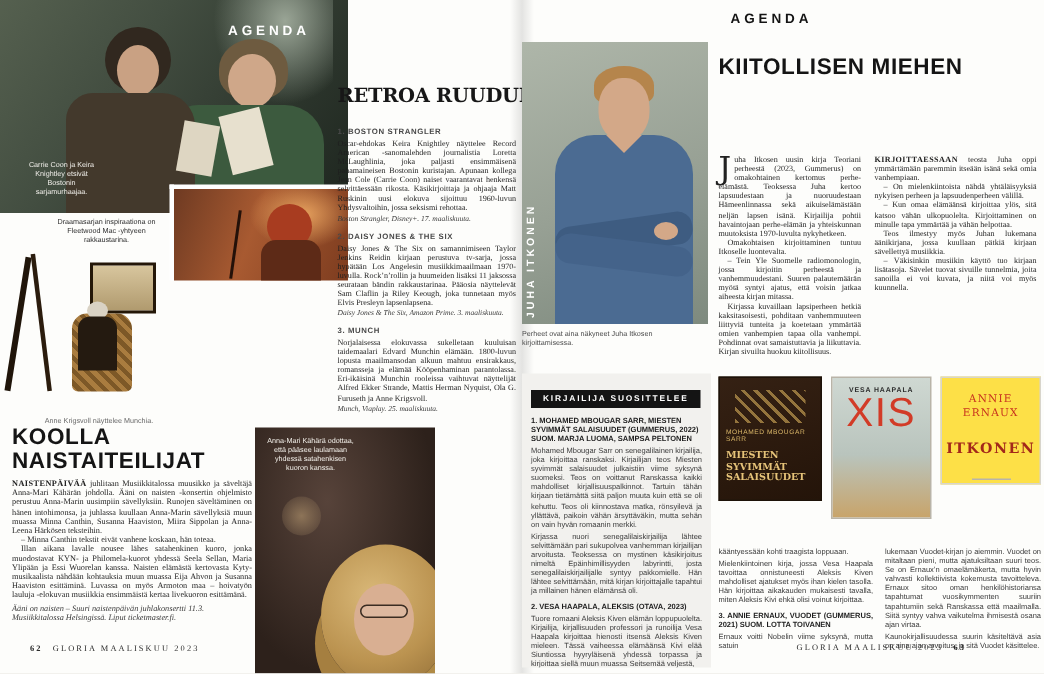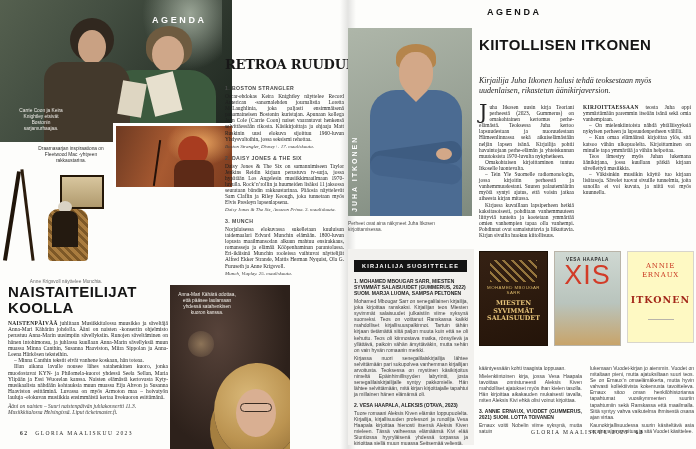--- a/index.html
+++ b/index.html
@@ -80,22 +80,22 @@
       <div class="credit">Daisy Jones &amp; The Six, Amazon Prime. 3. maaliskuuta.</div>
     </div>
     <div>
       <div class="item-head">3. MUNCH</div>
       <div class="body-txt">Norjalaisessa elokuvassa sukelletaan kuuluisan taidemaalari Edvard Munchin elämään. 1800-luvun lopusta maailmansodan alkuun mahtuu ensirakkaus, romansseja ja elämää Kööpenhaminan parantolassa. Eri-ikäisinä Munchin rooleissa vaihtuvat näyttelijät Alfred Ekker Strande, Mattis Herman Nyquist, Ola G. Furuseth ja Anne Krigsvoll.</div>
       <div class="credit">Munch, Viaplay. 25. maaliskuuta.</div>
     </div>
   </div>
 
   <div class="abs sans-head" style="left:8px;top:284px;font-size:15px;line-height:15.5px;">
+    <div>KOOLLA</div>
     <div>NAISTAITEILIJAT</div>
-    <div>KOOLLA</div>
   </div>
 
   <div class="abs body-txt" style="left:8px;top:320px;width:160px;font-size:5.5px;line-height:6.2px;">
     <p><span class="leadword">NAISTENPÄIVÄÄ</span><span> juhlitaan Musiikkitalossa muusikko ja säveltäjä Anna-Mari Kähärän johdolla. Ääni on naisten -konsertin ohjelmisto perustuu Anna-Marin uusimpiin sävellyksiin. Runojen säveltäminen on hänen intohimonsa, ja juhlassa kuullaan Anna-Marin sävellyksiä muun muassa Minna Canthin, Susanna Haaviston, Miira Sippolan ja Anna-Leena Härkösen teksteihin.</span></p>
     <p class="ind">– Minna Canthin tekstit eivät vanhene koskaan, hän toteaa.</p>
     <p class="ind">Illan aikana lavalle nousee lähes satahenkinen kuoro, jonka muodostavat KYN- ja Philomela-kuorot yhdessä Seela Sellan, Maria Ylipään ja Essi Wuorelan kanssa. Naisten elämästä kertovasta Kyty-musikaalista nähdään kohtauksia muun muassa Eija Ahvon ja Susanna Haaviston esittäminä. Luvassa on myös Armoton maa – hoivatyön lauluja -elokuvan musiikkia ensimmäistä kertaa livekuoron esittämänä.</p>
     <p style="font-style:italic;color:#3a3a3a;margin-top:2px;">Ääni on naisten – Suuri naistenpäivän juhlakonsertti 11.3.</p>
     <p style="font-style:italic;color:#3a3a3a;">Musiikkitalossa Helsingissä. Liput ticketmaster.fi.</p>
   </div>
 
@@ -123,23 +123,22 @@
     <div class="abs" style="left:56px;top:62px;width:24px;height:12px;background:#d3a888;clip-path:polygon(0 0,100% 0,50% 100%);"></div>
     <div class="abs" style="left:22px;top:118px;width:92px;height:22px;background:#3e5c81;transform:rotate(-8deg);border-radius:10px;"></div>
     <div class="abs" style="left:22px;top:132px;width:92px;height:20px;background:#44638a;transform:rotate(7deg);border-radius:10px;"></div>
     <div class="abs" style="left:88px;top:120px;width:16px;height:12px;border-radius:50%;background:#d3a888;"></div>
     <div class="abs" style="left:3px;top:44px;height:140px;writing-mode:vertical-rl;transform:rotate(180deg);color:#ffffff;font-family:'Liberation Sans',sans-serif;font-weight:bold;font-size:7px;letter-spacing:2px;">JUHA ITKONEN</div>
   </div>
 
   <div class="abs cap" style="left:348px;top:221px;width:92px;text-align:left;color:#4c4c4c;">Perheet ovat aina näkyneet Juha Itkosen kirjoittamisessa.</div>
 
   <div class="abs sans-head" style="left:479px;top:36px;font-size:15px;line-height:17px;">
-    <div>KIITOLLISEN ITKONEN</div>
-  </div>
-  <div class="abs" style="left:479px;top:76px;width:190px;font-style:italic;font-size:8px;line-height:10px;color:#222;">Kirjailija Juha Itkonen halusi tehdä teoksestaan myös uudenlaisen, rikastetun äänikirjaversion.</div>
+    <div>KIITOLLISEN MIEHEN</div>
+  </div>
 
   <div class="abs body-txt" style="left:479px;top:104px;width:95px;font-size:5.4px;line-height:6.1px;">
     <p><span class="dropcap">J</span><span>uha Itkosen uusin kirja Teoriani perheestä (2023, Gummerus) on omakohtainen kertomus perhe-elämästä. Teoksessa Juha kertoo lapsuudestaan ja nuoruudestaan Hämeenlinnassa sekä aikuiselämästään neljän lapsen isänä. Kirjailija pohtii havaintojaan perhe-elämän ja yhteiskunnan muutoksista 1970-luvulta nykyhetkeen.</span></p>
     <p class="ind">Omakohtaisen kirjoittaminen tuntuu Itkoselle luontevalta.</p>
     <p class="ind">– Tein Yle Suomelle radiomonologin, jossa kirjoitin perheestä ja vanhemmuudestani. Suuren palautemäärän myötä syntyi ajatus, että voisin jatkaa aiheesta kirjan mitassa.</p>
     <p class="ind">Kirjassa kuvaillaan lapsiperheen hetkiä kaksitasoisesti, pohditaan vanhemmuuteen liittyviä tunteita ja koetetaan ymmärtää omien vanhempien tapaa olla vanhempi. Pohdinnat ovat samaistuttavia ja liikuttavia. Kirjan sivuilta huokuu kiitollisuus.</p>
   </div>
 
   <div class="abs body-txt" style="left:583px;top:104px;width:108px;font-size:5.4px;line-height:6.1px;">
     <p><span class="leadword">KIRJOITTAESSAAN</span><span> teosta Juha oppi ymmärtämään paremmin itseään isänä sekä omia vanhempiaan.</span></p>
@@ -157,32 +156,32 @@
     <div class="rec-txt">
       <p>Mohamed Mbougar Sarr on senegalilainen kirjailija, joka kirjoittaa ranskaksi. Kirjailijan teos Miesten syvimmät salaisuudet julkaistiin viime syksynä suomeksi. Teos on voittanut Ranskassa kaikki mahdolliset kirjallisuuspalkinnot. Tartuin tähän kirjaan tietämättä siitä paljon muuta kuin että se oli kehuttu. Teos oli kiinnostava matka, rönsyilevä ja yllättävä, paikoin vähän ärsyttäväkin, mutta sehän on vain hyvän romaanin merkki.</p>
       <p>Kirjassa nuori senegalilaiskirjailija lähtee selvittämään pari sukupolvea vanhemman kirjailijan arvoitusta. Teoksessa on mystinen käsikirjoitus nimeltä Epäinhimillisyyden labyrintti, josta senegalilaiskirjailijalle syntyy pakkomielle. Hän lähtee selvittämään, mitä kirjan kirjoittajalle tapahtui ja millainen hänen elämänsä oli.</p>
     </div>
     <div class="rec-head">2. VESA HAAPALA, ALEKSIS (OTAVA, 2023)</div>
     <div class="rec-txt">
       <p>Tuore romaani Aleksis Kiven elämän loppupuolelta. Kirjailija, kirjallisuuden professori ja runoilija Vesa Haapala kirjoittaa hienosti itsensä Aleksis Kiven mieleen. Tässä vaiheessa elämäänsä Kivi elää Siuntiossa hyyryläisenä yhdessä torpassa ja kirjoittaa siellä muun muassa Seitsemää veljestä,</p>
     </div>
   </div>
 
-  <div class="photo" style="left:479px;top:251px;width:69px;height:95px;background:linear-gradient(160deg,#39241699 , #241409),#2f1d10;border:1px solid #1d1208;padding:6px 4px;text-align:center;">
+  <div class="photo" style="left:479px;top:251px;width:69px;height:83px;background:linear-gradient(160deg,#39241699 , #241409),#2f1d10;border:1px solid #1d1208;padding:6px 4px;text-align:left;">
     <div style="height:22px;margin:2px 6px;background:repeating-linear-gradient(45deg,#bf9a50 0 2px,transparent 2px 6px);opacity:.7;"></div>
     <div style="color:#d8b568;font-family:'Liberation Sans',sans-serif;font-size:4.4px;letter-spacing:.4px;margin-top:3px;">MOHAMED MBOUGAR SARR</div>
     <div style="color:#e6c379;font-family:'DejaVu Serif',serif;font-weight:bold;font-size:6.4px;line-height:7.6px;margin-top:5px;">MIESTEN SYVIMMÄT SALAISUUDET</div>
   </div>
 
   <div class="photo" style="left:554px;top:251px;width:67px;height:95px;background:linear-gradient(180deg,#cfd8d2 0%,#b9c4bd 55%,#c8a46a 100%);border:1px solid #b9b4a8;text-align:center;">
     <div style="color:#2c2c2c;font-family:'Liberation Sans',sans-serif;font-weight:bold;font-size:4.6px;letter-spacing:.6px;margin-top:5px;">VESA HAAPALA</div>
     <div style="color:#d23b27;font-family:'Liberation Sans',sans-serif;font-weight:normal;font-size:27px;line-height:26px;letter-spacing:1px;">XIS</div>
   </div>
 
-  <div class="photo" style="left:627px;top:251px;width:67px;height:92px;background:#fef9c3;border:1px solid #d8d5cc;text-align:center;padding-top:10px;">
+  <div class="photo" style="left:627px;top:251px;width:67px;height:72px;background:#fde047;border:1px solid #d8d5cc;text-align:center;padding-top:10px;">
     <div style="color:#c8341f;font-family:'DejaVu Serif',serif;font-size:7px;letter-spacing:.8px;line-height:9px;">ANNIE ERNAUX</div>
     <div style="color:#a3281a;font-family:'DejaVu Serif',serif;font-weight:bold;font-size:9.5px;margin-top:14px;letter-spacing:1px;">ITKONEN</div>
     <div style="width:26px;height:1px;background:#b8b4aa;margin:14px auto 0;"></div>
   </div>
 
   <div class="abs rec-txt" style="left:479px;top:365px;width:103px;">
     <p>kääntyessään kohti traagista loppuaan.</p>
     <p>Mielenkiintoinen kirja, jossa Vesa Haapala tavoittaa onnistuneesti Aleksis Kiven mahdolliset ajatukset myös ihan kielen tasolla. Hän kirjoittaa aikakauden mukaisesti tavalla, miten Aleksis Kivi ehkä olisi voinut kirjoittaa.</p>
     <div class="rec-head">3. ANNIE ERNAUX, VUODET (GUMMERUS, 2021) SUOM. LOTTA TOIVANEN</div>
     <p>Ernaux voitti Nobelin viime syksynä, mutta satuin</p>

